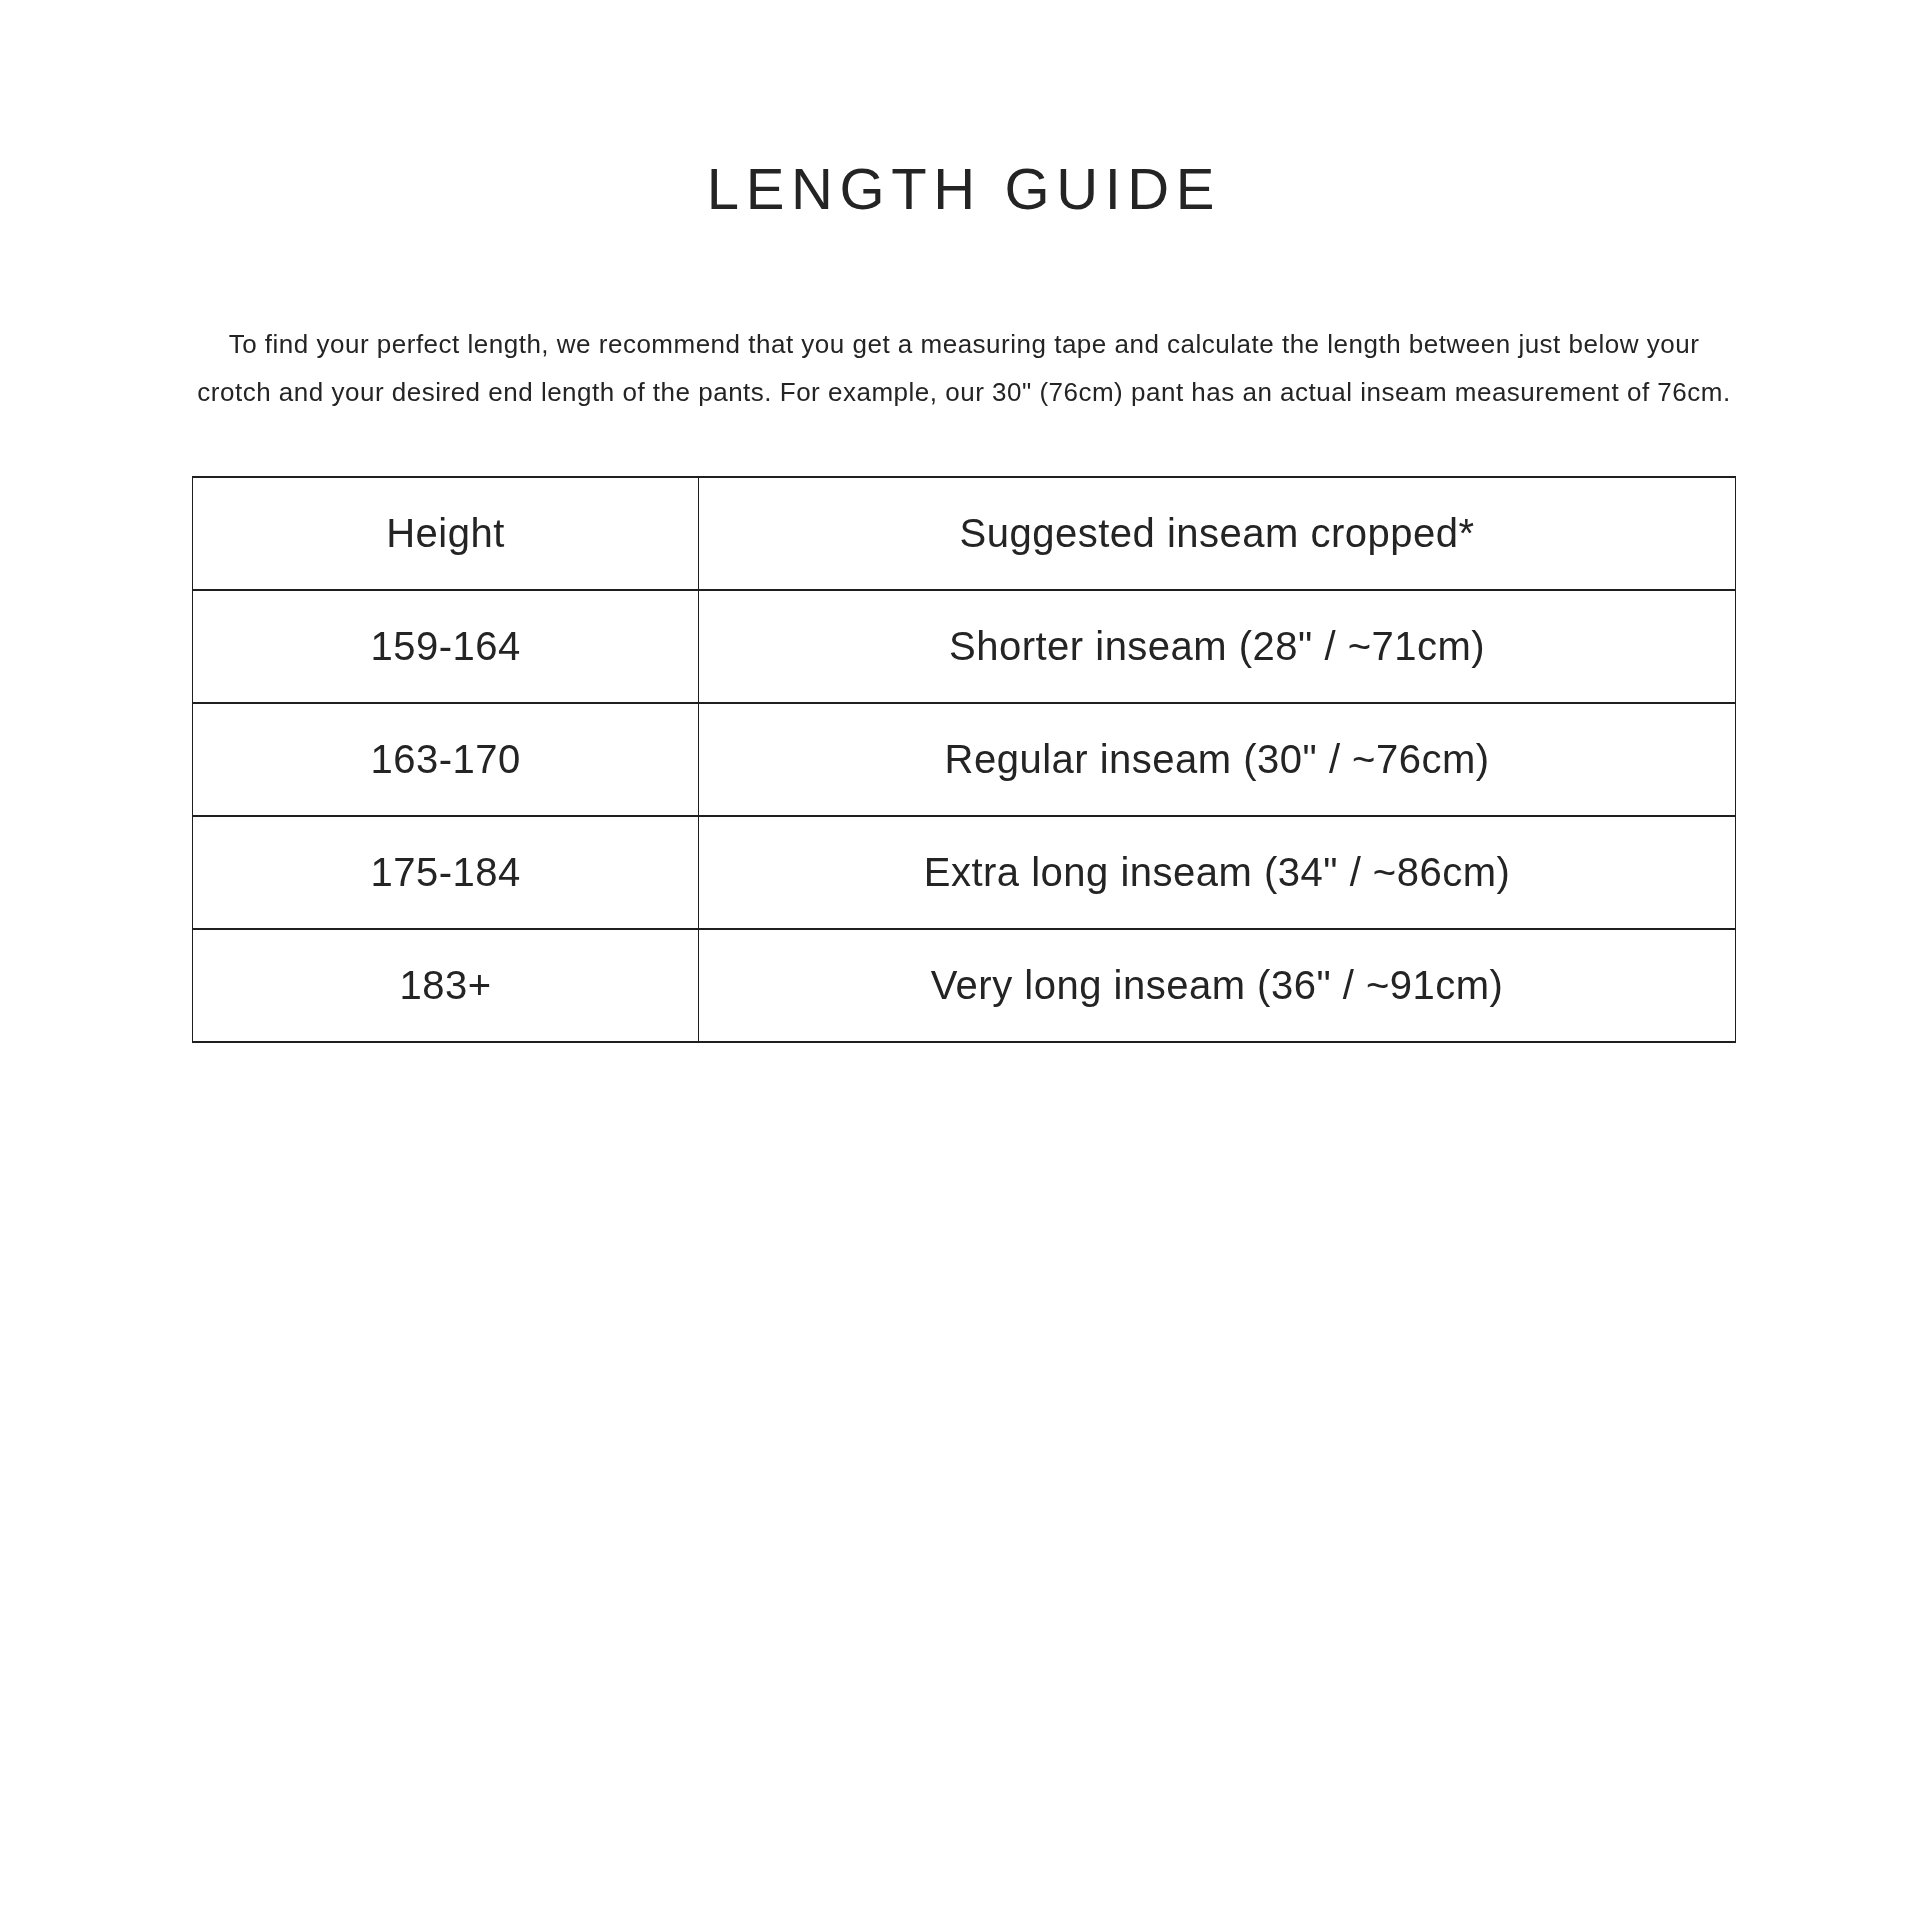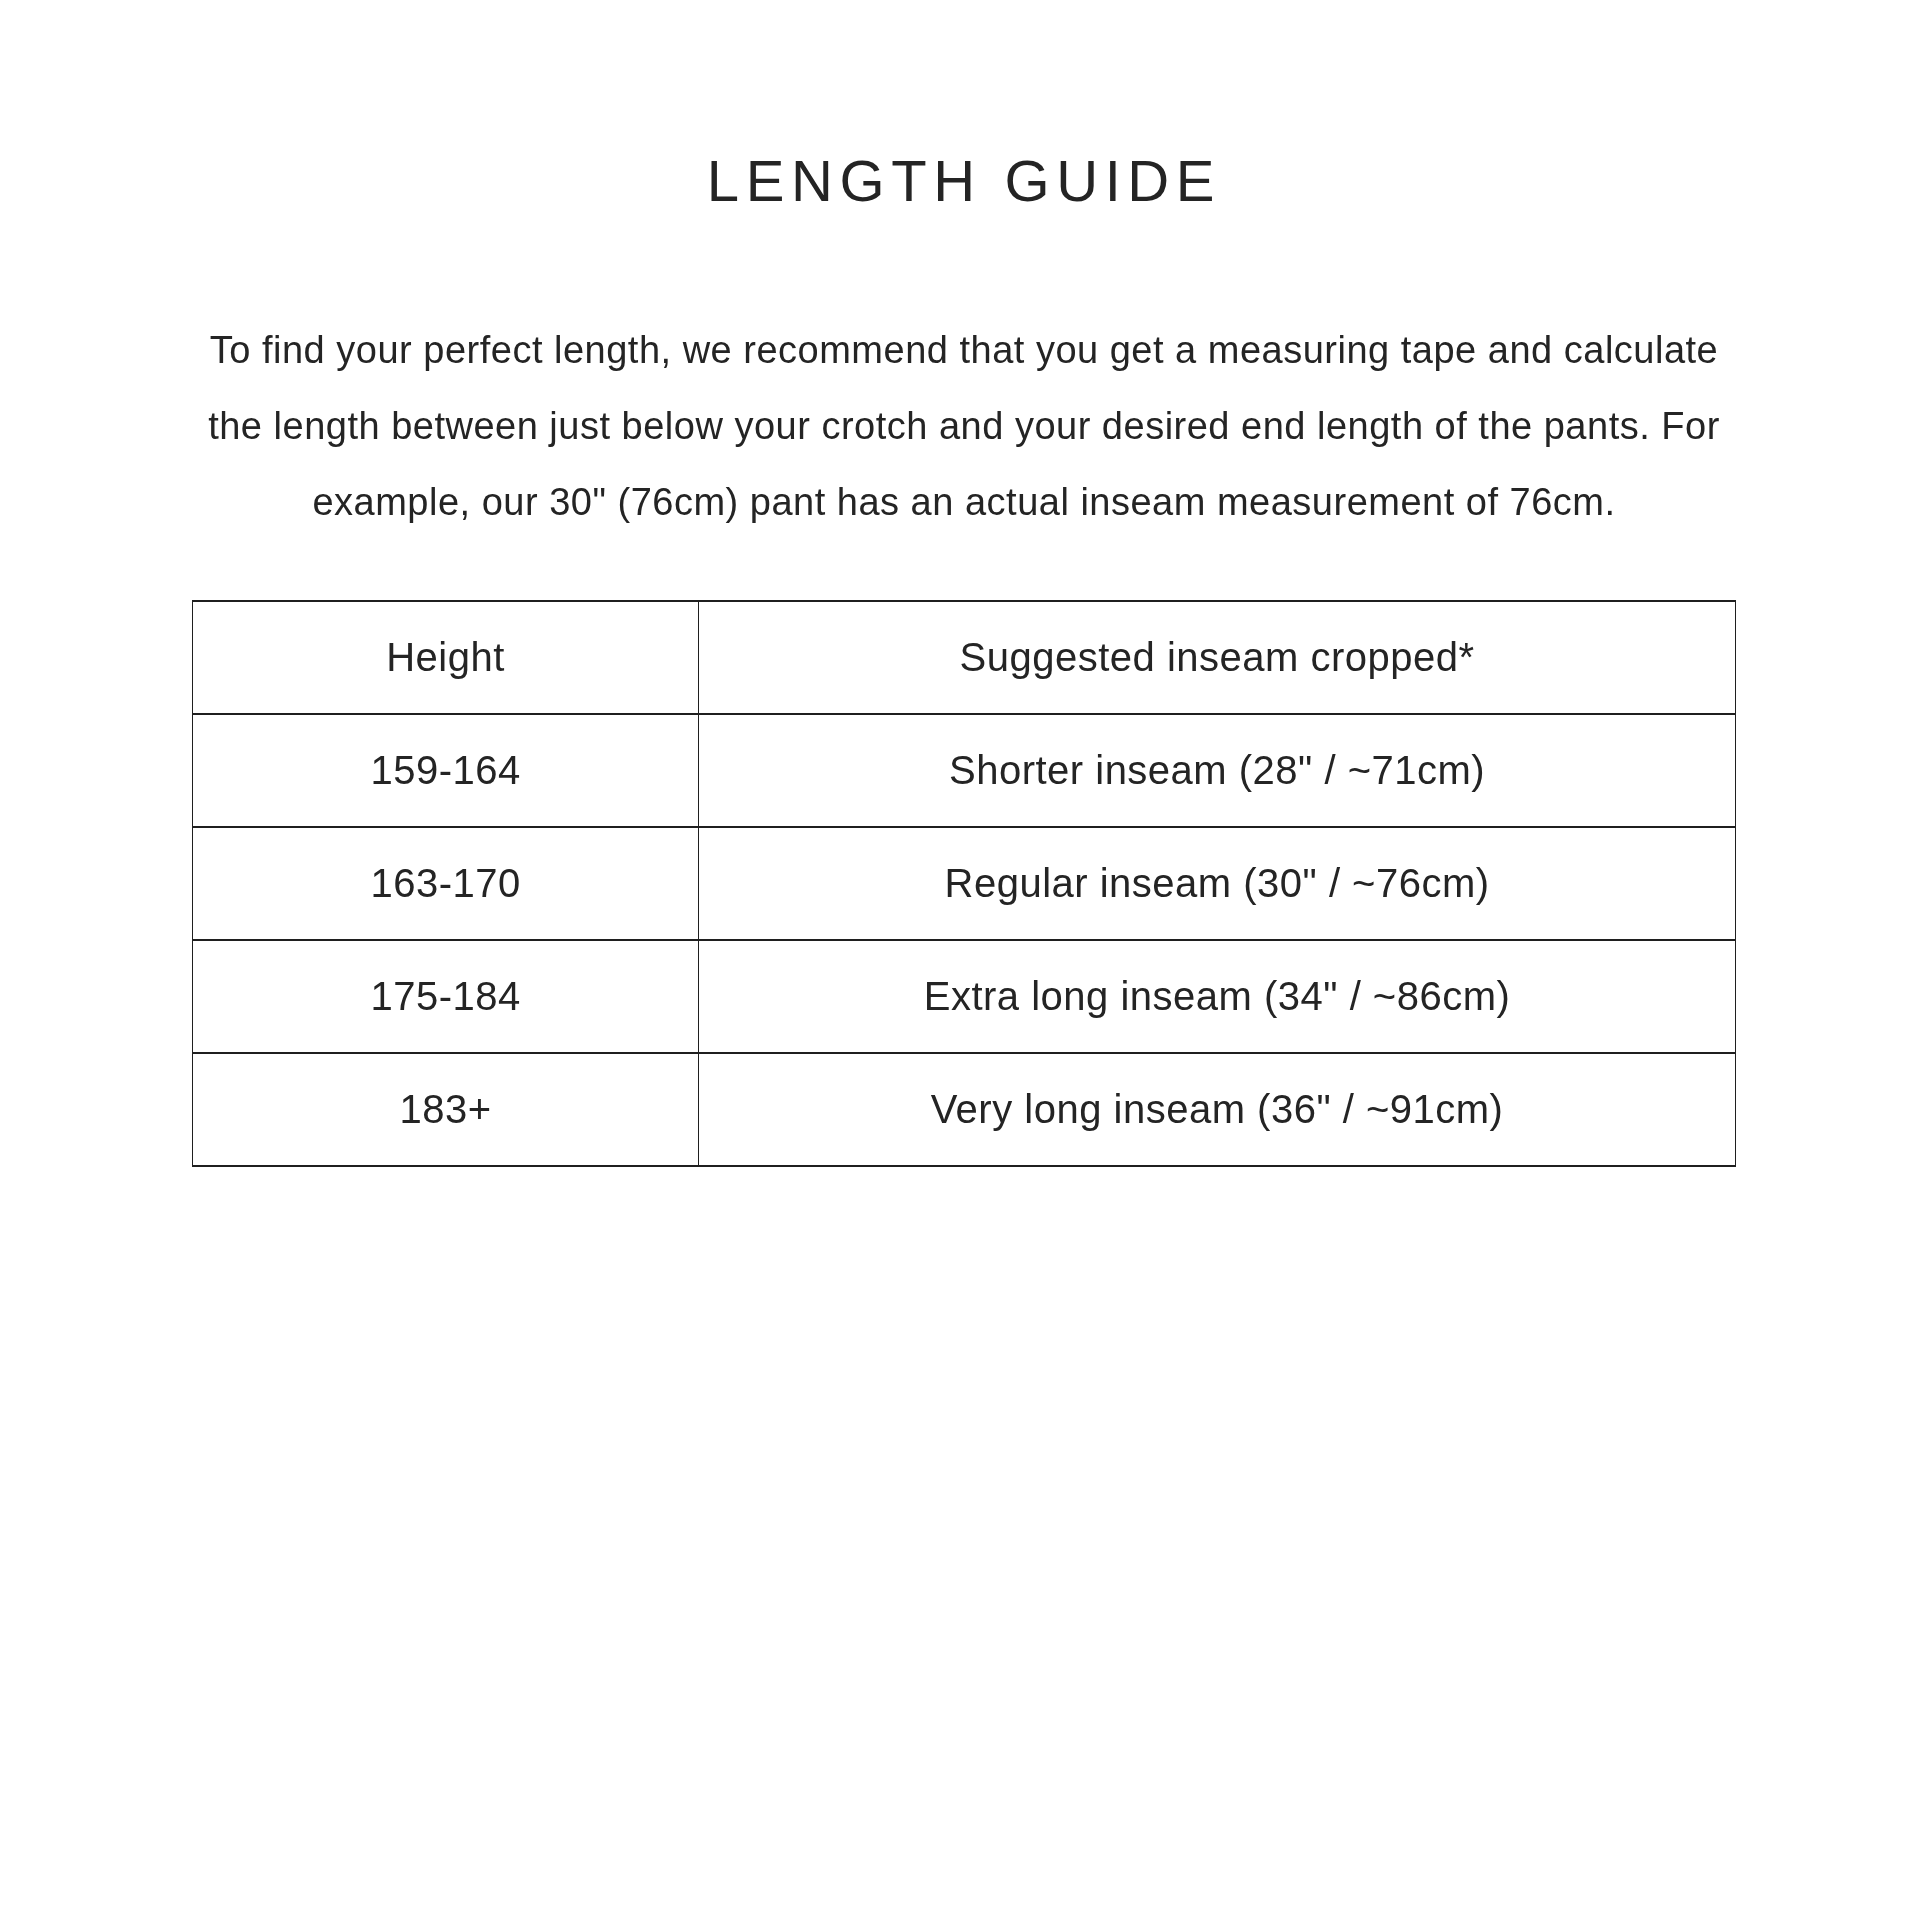--- a/index.html
+++ b/index.html
@@ -15,35 +15,35 @@
   body {
     width: 1928px;
     height: 1928px;
     background: var(--background);
     font-family: "Liberation Sans", sans-serif;
     font-weight: 300;
     color: var(--text);
   }
   .page {
     width: 1544px;
-    margin: 0 auto;
+    margin: 8px auto;
     padding-top: 146px;
     text-align: center;
   }
   .title {
     font-size: 58px;
     font-weight: 300;
     letter-spacing: 6.6px;
     line-height: 1.2;
     margin: 0 0 96px 0;
     color: var(--text);
   }
   .intro {
-    font-size: 38px;
-    line-height: 76px;
+    font-size: 26px;
+    line-height: 48px;
     margin: 0 auto;
     max-width: 1563px;
     letter-spacing: 0.5px;
   }
   table.guide {
     width: 100%;
     border-collapse: collapse;
     margin-top: 60px;
     table-layout: fixed;
   }

